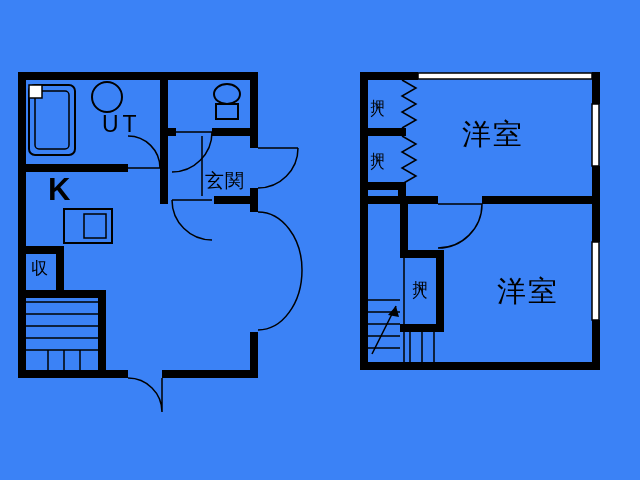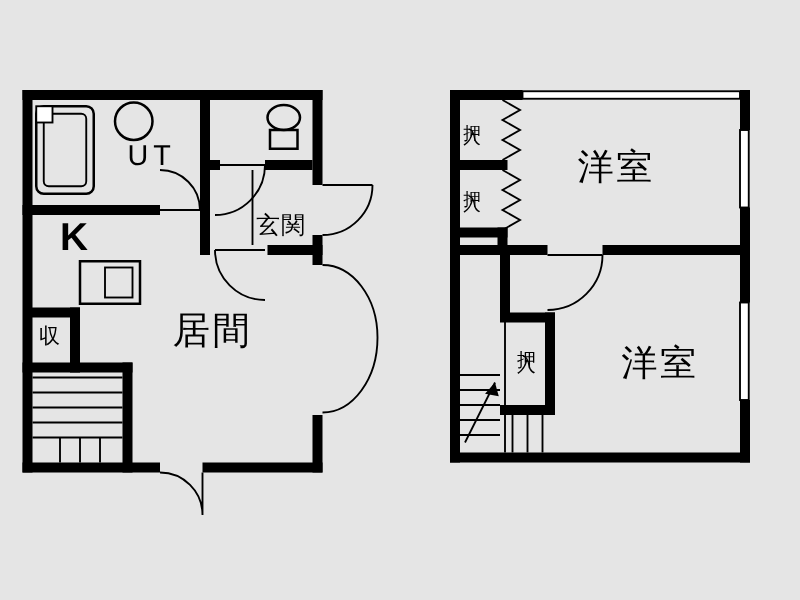--- a/index.html
+++ b/index.html
@@ -1,17 +1,17 @@
 <!DOCTYPE html>
 <html><head>
 <meta charset="utf-8">
 <style>
   html,body{margin:0;padding:0;background:#ffffff;}
   .stage{
-    position:relative;width:640px;height:480px;background:#e5e5e5;
+    position:relative;width:640px;height:480px;background:#3b82f6;
     font-family:"Liberation Sans",sans-serif;color:#000;overflow:hidden;
   }
   .stage svg{position:absolute;left:0;top:0;}
   .lbl{position:absolute;line-height:1;white-space:nowrap;color:#000;}
   .vert{writing-mode:vertical-rl;text-orientation:upright;letter-spacing:3px;}
 </style>
 </head>
 <body>
 
 <div class="stage">
@@ -130,21 +130,20 @@
       </g>
     </g>
   </svg>
 
   <div class="lbl" style="left:102px;top:113px;font-size:23px;letter-spacing:4px;">UT</div>
 
   <div class="lbl" style="left:48px;top:174px;font-size:31px;font-weight:600;">K</div>
 
   <div class="lbl" style="left:205px;top:147px;font-size:19px;letter-spacing:1px;margin-top:24px;">玄関</div>
 
-  <div class="lbl" style="left:138px;top:250px;font-size:30px;letter-spacing:2px;">居間</div>
 
   <div class="lbl" style="left:31px;top:260px;font-size:17px;">収</div>
 
   <div class="lbl vert" style="left:371px;top:88px;font-size:14px;">押入</div>
 
   <div class="lbl vert" style="left:371px;top:141px;font-size:14px;">押入</div>
 
   <div class="lbl vert" style="left:413px;top:268px;font-size:15px;">押入</div>
 
   <div class="lbl" style="left:462px;top:120px;font-size:29px;letter-spacing:2px;">洋室</div>

